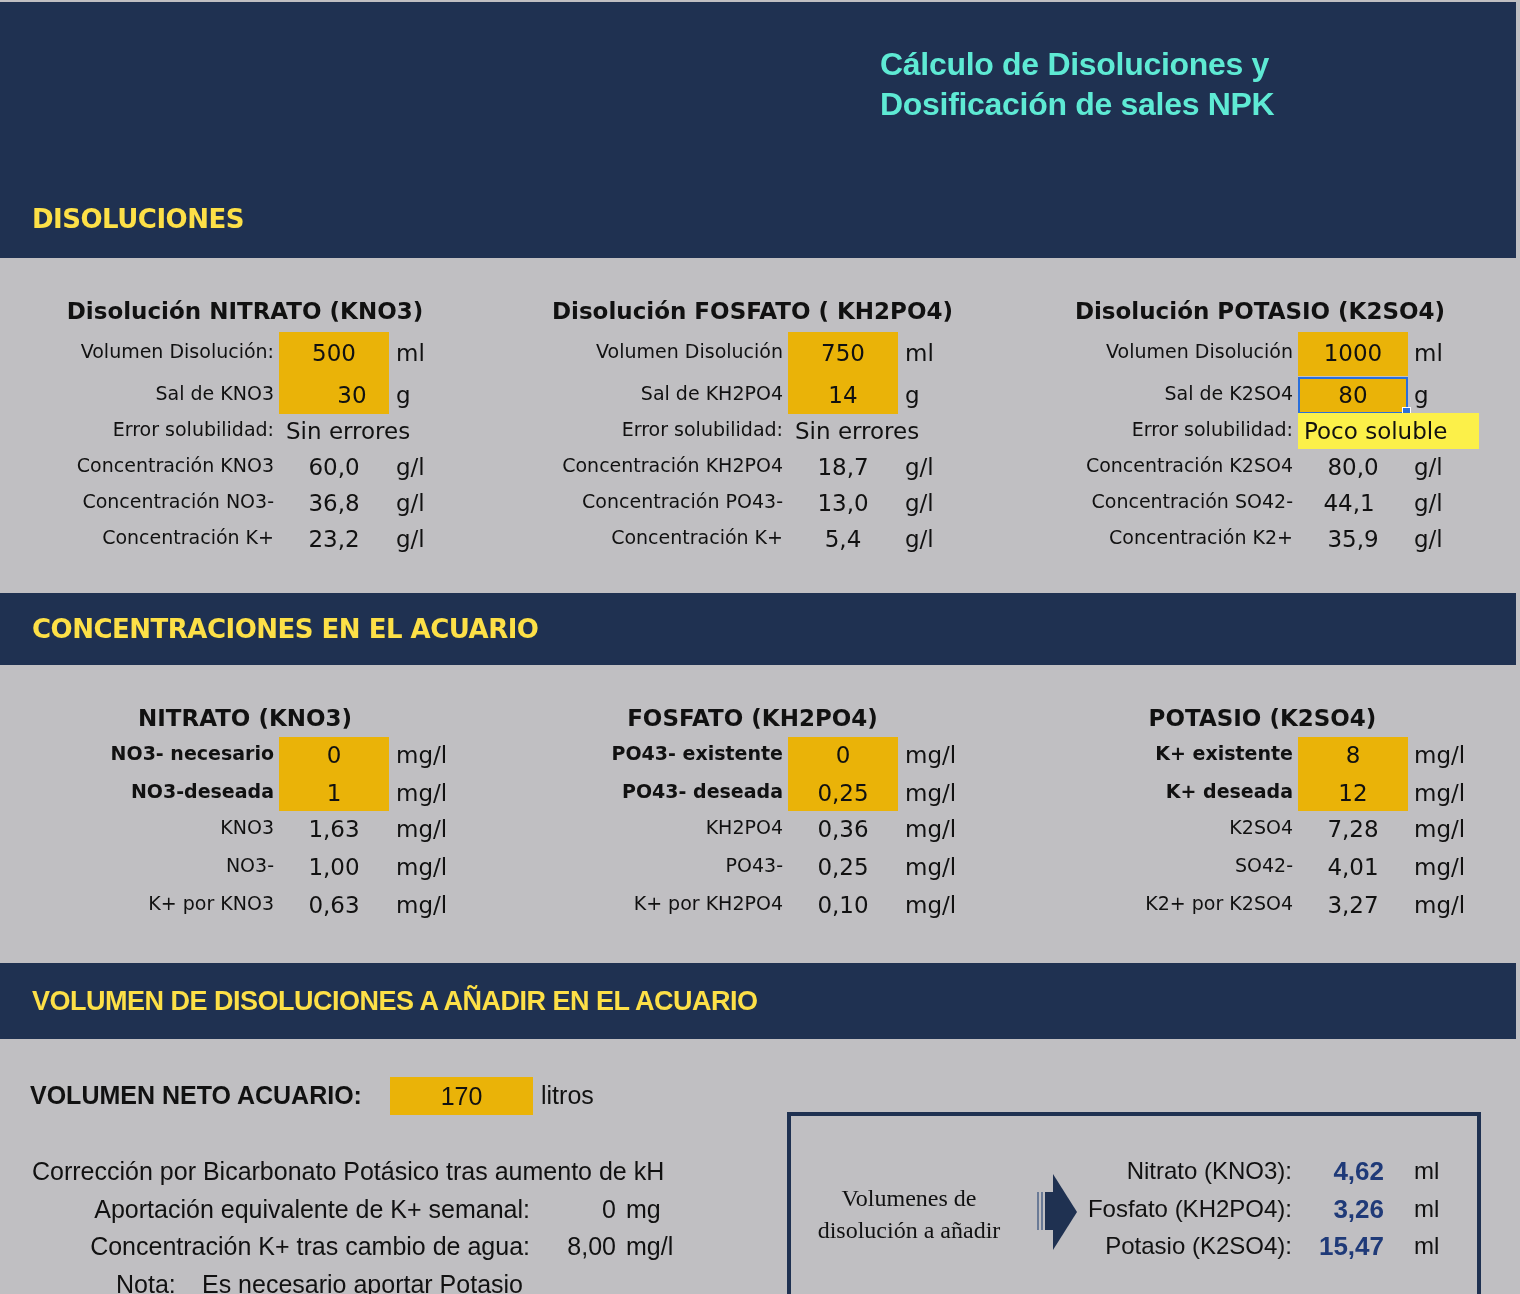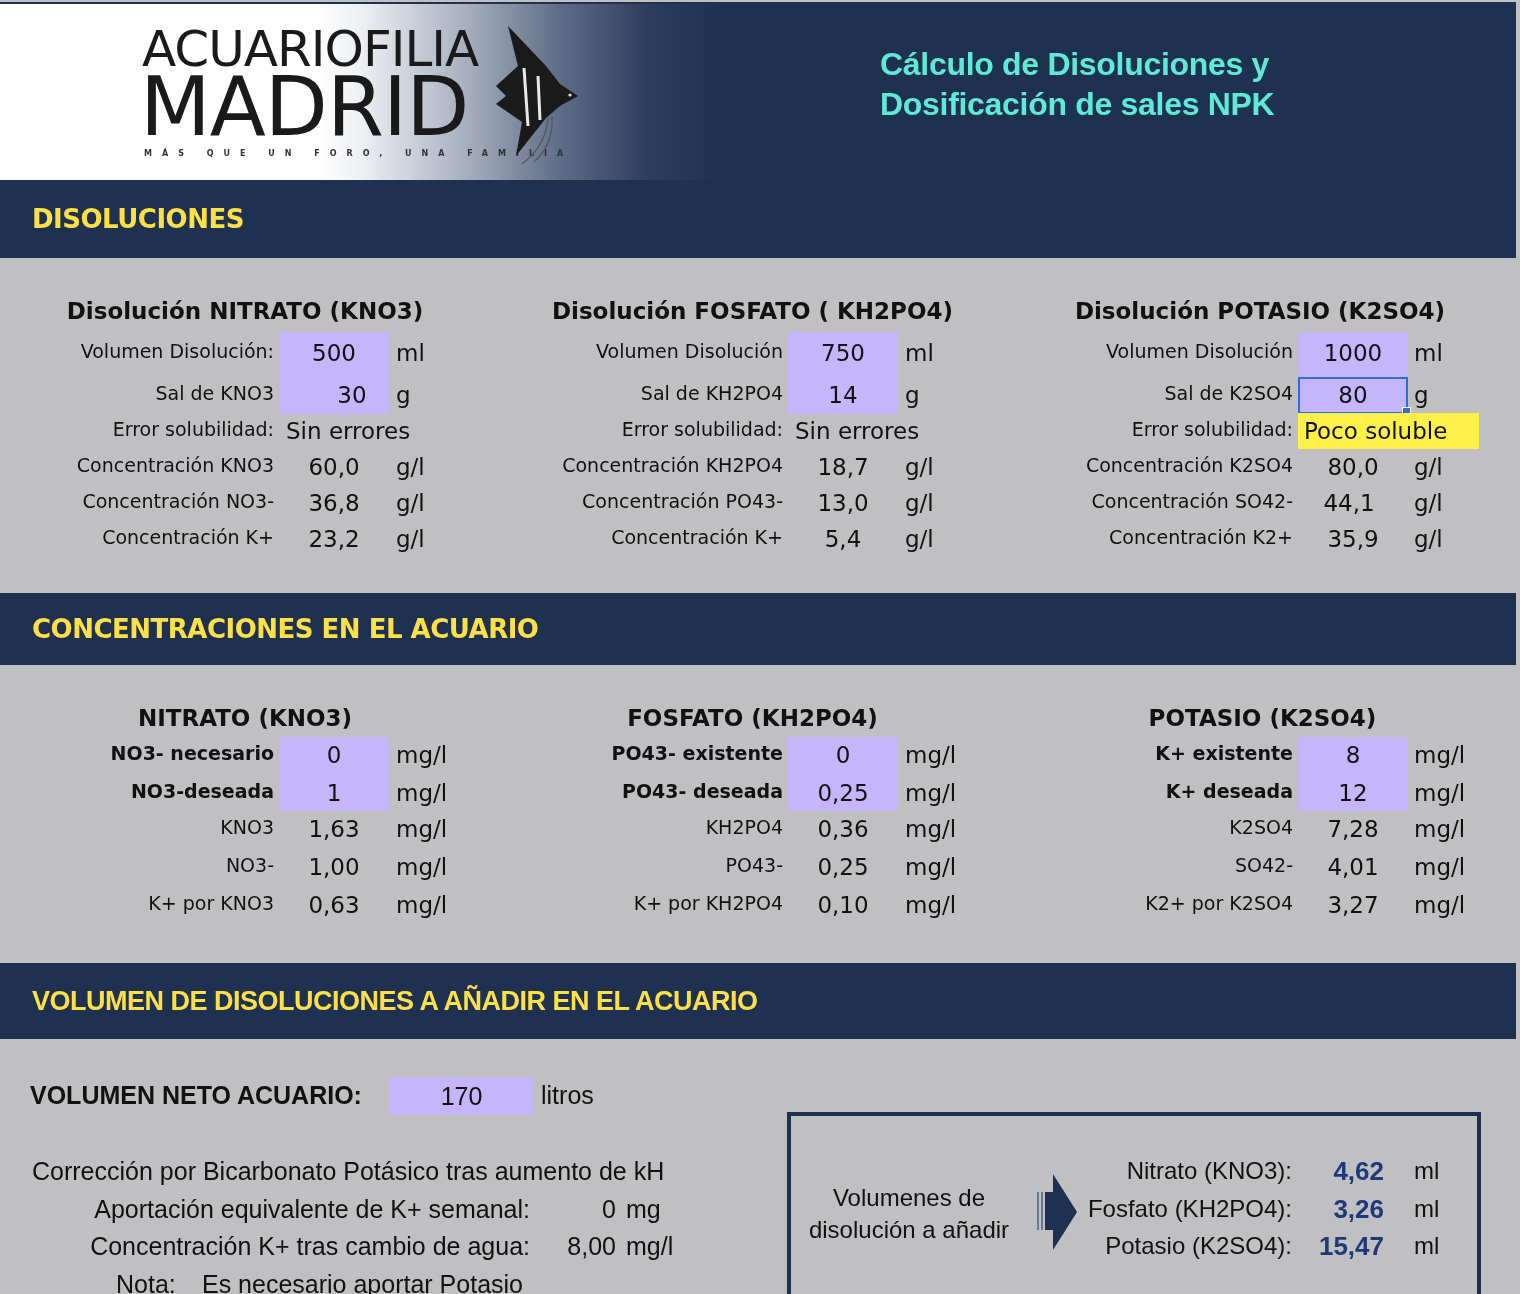--- a/index.html
+++ b/index.html
@@ -21,48 +21,35 @@
   
   .bar { position: absolute; left: 0; width: 1516px; background: #1f3151; color: #fde047; font-family: "DejaVu Sans", sans-serif; font-weight: bold; font-size: 26px; padding-left: 32px; display: flex; align-items: center; letter-spacing: -0.5px; }
   .right-edge { position: absolute; right: 0; top: 0; width: 4px; height: 1294px; background: #c0bfc2; }
 
   
   .hdr { position: absolute; font-weight: bold; font-size: 23px; text-align: center; white-space: nowrap; }
   .lbl { position: absolute; font-size: 19px; text-align: right; white-space: nowrap; }
   .lbl.bold { font-weight: bold; }
   .val { position: absolute; font-size: 23px; text-align: center; white-space: nowrap; }
   .unit { position: absolute; font-size: 23px; white-space: nowrap; }
-  .cell { position: absolute; background: #c4b5fd; font-size: 23px; text-align: center; display: flex; align-items: center; justify-content: center; }
+  .cell { position: absolute; background: #eab308; font-size: 23px; text-align: center; display: flex; align-items: center; justify-content: center; }
   .cell.sel { border: 2px solid #2a6fdb; }
   .handle { position: absolute; width: 9px; height: 9px; background: #2a6fdb; border: 1px solid #fff; }
   .warn { position: absolute; background: #fcf049; font-size: 23px; padding-left: 6px; display: flex; align-items: center; }
 
   .resbox { position: absolute; left: 787px; top: 1112px; width: 694px; height: 200px; border: 4px solid #1f3151; border-bottom: none; }
   .resval { position: absolute; font-size: 26px; font-weight: bold; color: #1f3a78; text-align: right; font-family: "Liberation Sans", sans-serif; }
   .reslbl { position: absolute; font-size: 24px; text-align: right; white-space: nowrap; font-family: "Liberation Sans", sans-serif; }
   .resunit { position: absolute; font-size: 24px; font-family: "Liberation Sans", sans-serif; }
   .narrow { font-family: "Liberation Sans", sans-serif; font-size: 25px; }
 </style>
 </head>
 <body>
 
 <div class="header">
-  <div class="logo-area">
-    <div class="logo-line1">ACUARIOFILIA</div>
-    <div class="logo-line2">MADRID</div>
-    <div class="logo-tag">MÁS QUE UN FORO, UNA FAMILIA</div>
-    <svg class="logo-fish" viewBox="0 0 100 140">
-      <path d="M8 60 L30 40 L20 0 L58 40 L72 58 L90 70 L72 80 L58 92 L28 130 L34 96 L8 78 L18 70 Z" fill="#1a1a1a"></path>
-      <path d="M36 42 L40 100" stroke="#e8e8ea" stroke-width="3"></path>
-      <path d="M50 50 L52 94" stroke="#e8e8ea" stroke-width="3"></path>
-      <circle cx="82" cy="69" r="1.6" fill="#ddd"></circle>
-      <path d="M60 92 Q58 120 34 138" stroke="#555" stroke-width="1.2" fill="none"></path>
-      <path d="M64 90 Q66 118 46 136" stroke="#555" stroke-width="1.2" fill="none"></path>
-    </svg>
-  </div>
   <div class="title">
     <div>Cálculo de Disoluciones y</div>
     <div>Dosificación de sales NPK</div>
   </div>
 </div>
 
 <div class="bar" style="top:180px;height:78px;">DISOLUCIONES</div>
 
 <div>
   <div class="hdr" style="left:40px;top:298px;width:410px;">Disolución NITRATO (KNO3)</div>
@@ -209,21 +196,21 @@
 
   <div class="abs narrow" style="left:0;top:1232px;width:530px;text-align:right;">Concentración K+ tras cambio de agua:</div>
   <div class="abs narrow" style="left:540px;top:1232px;width:76px;text-align:right;">8,00</div>
   <div class="abs narrow" style="left:626px;top:1232px;">mg/l</div>
 
   <div class="abs narrow" style="left:116px;top:1270px;">Nota:</div>
   <div class="abs narrow" style="left:202px;top:1270px;">Es necesario aportar Potasio</div>
 </div>
 
 <div class="resbox">
-  <div class="abs" style="left:0;top:66px;width:236px;text-align:center;font-family:Liberation Sans, sans-serif;font-size:24px;line-height:32px;">
+  <div class="abs" style="left:0;top:66px;width:236px;text-align:center;font-family:Liberation Serif, serif;font-size:24px;line-height:32px;">
     <div>Volumenes de</div>
     <div>disolución a añadir</div>
   </div>
   <svg class="abs" style="left:244px;top:54px;" width="44" height="84" viewBox="0 0 44 84">
     <rect x="2" y="22" width="2" height="38" fill="#6a7a96"></rect>
     <rect x="6" y="22" width="2" height="38" fill="#6a7a96"></rect>
     <rect x="10" y="22" width="8" height="38" fill="#1f3151"></rect>
     <polygon points="18,22 18,4 42,42 18,80 18,60" fill="#1f3151"></polygon>
   </svg>
 </div>

